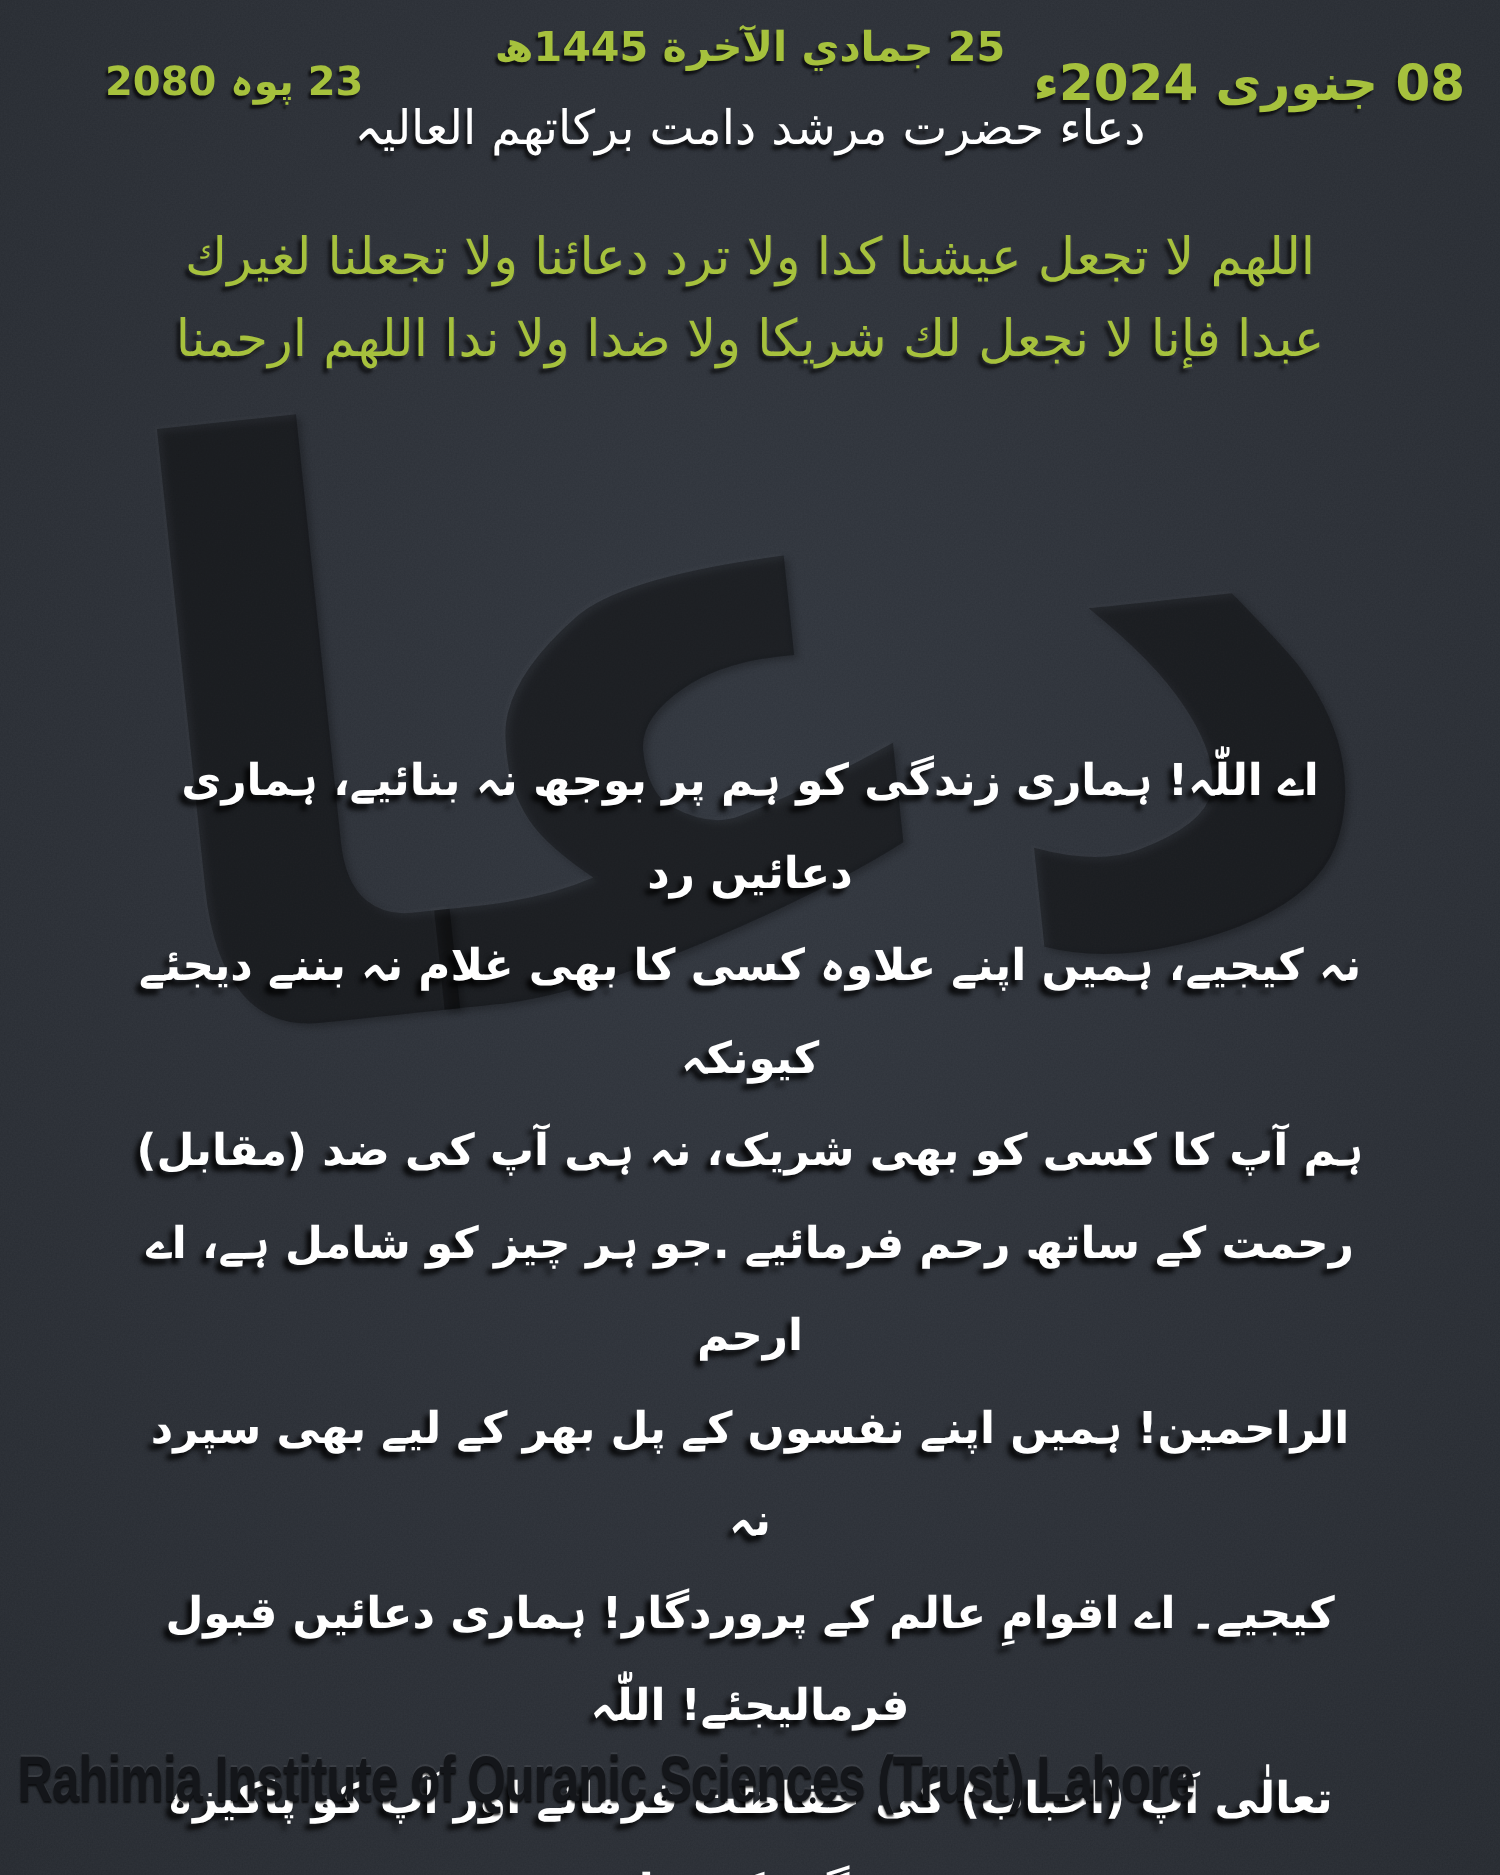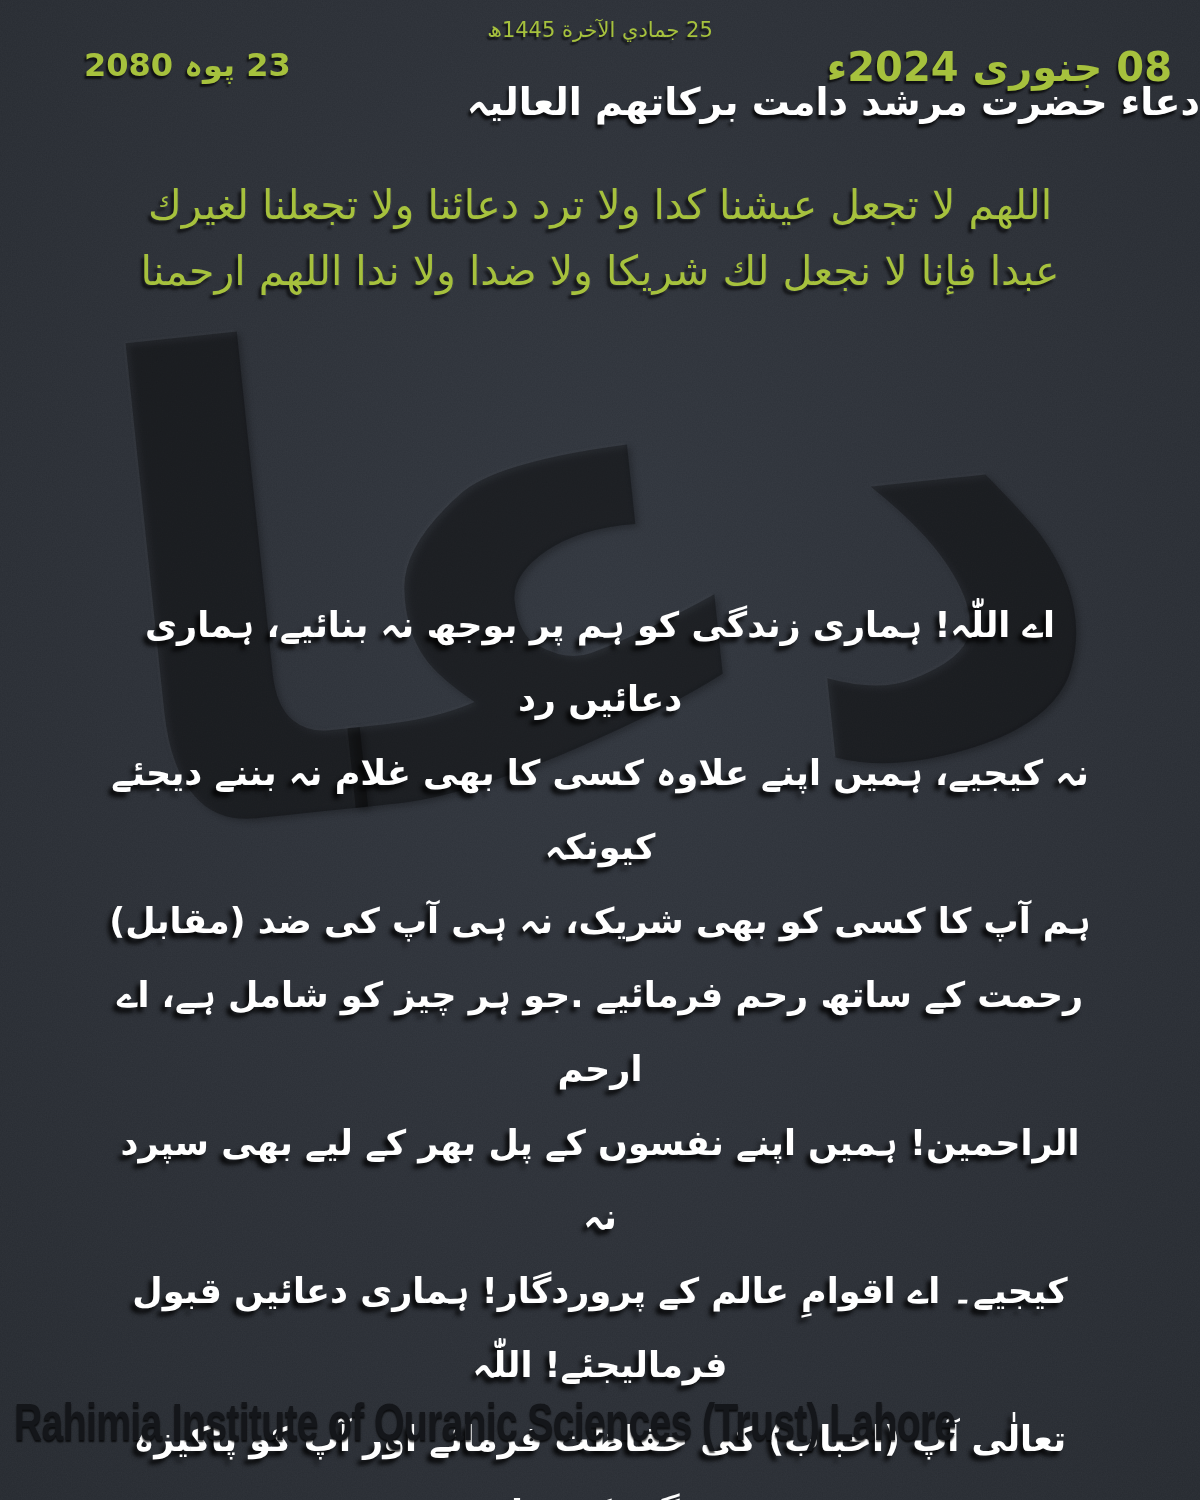--- a/index.html
+++ b/index.html
@@ -39,46 +39,47 @@
     user-select: none;
   }
   .layer { position: absolute; z-index: 3; }
 
   
   .hijri-date {
     top: 18px; left: 0; width: 100%;
     text-align: center;
     direction: rtl;
     color: #a6c13d;
-    font-size: 21px;
-    font-weight: normal;
+    font-size: 33px;
+    font-weight: bold;
     text-shadow: -2px 3px 2px rgba(0,0,0,0.65);
   }
   .gregorian-date {
     top: 44px; right: 28px;
     direction: rtl;
     color: #a6c13d;
     font-size: 40px;
     font-weight: bold;
     text-shadow: -2px 3px 2px rgba(0,0,0,0.65);
   }
   .bikrami-date {
     top: 46px; left: 84px;
     direction: rtl;
     color: #a6c13d;
     font-size: 32px;
     font-weight: bold;
     text-shadow: -2px 3px 2px rgba(0,0,0,0.65);
   }
   .poster-title {
     top: 80px; left: 0; width: 100%;
+    text-align: center;
     direction: rtl;
     color: #ffffff;
     font-size: 38px;
-    font-weight: bold;
+    font-weight: normal;
     text-shadow: -2px 4px 3px rgba(0,0,0,0.75);
   }
 
   
   .dua-arabic {
     top: 172px; left: 85px; width: 1030px;
     direction: rtl;
     text-align: center;
     color: #a6c13d;
     font-size: 41px;

